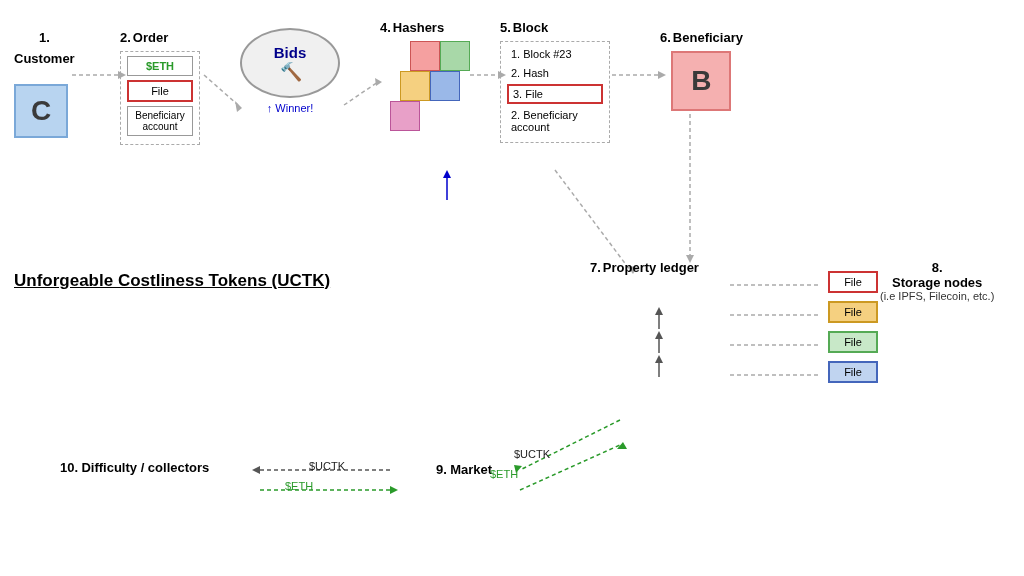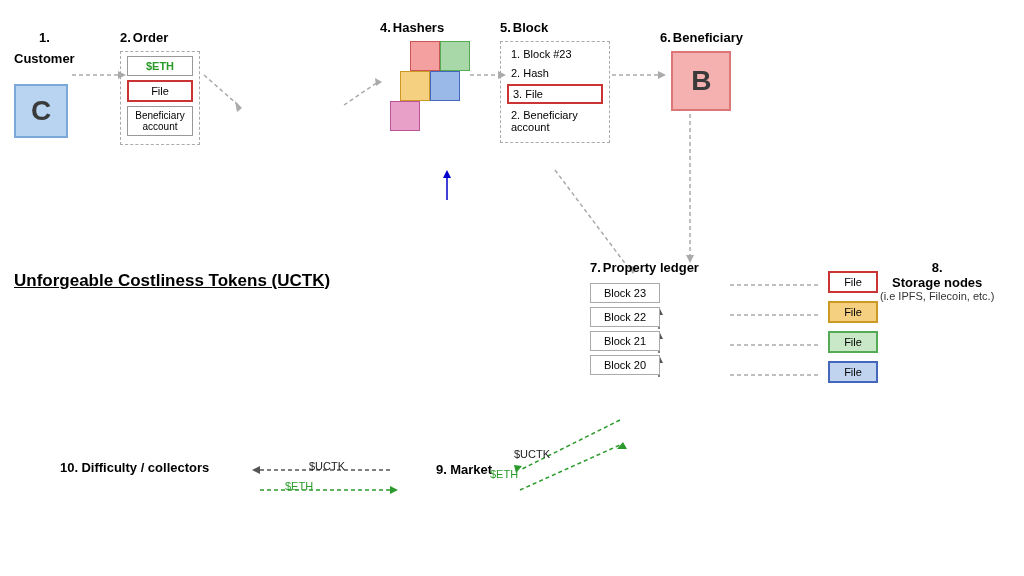--- a/index.html
+++ b/index.html
@@ -343,20 +343,30 @@
       <span class="section-label">Order</span>
     </div>
     <div class="order-items" style="margin-top:6px;">
       <div class="order-item eth">$ETH</div>
       <div class="order-item file">File</div>
       <div class="order-item beneficiary">Beneficiary account</div>
     </div>
   </div>
 
   <div class="auction-box">
+    <div style="margin-top:8px;">
+      <div class="auction-ellipse">
+        <span class="bids-text">Bids</span>
+        <span class="hammer-icon">🔨</span>
+      </div>
+      <div class="winner-text">
+        <span>↑</span>
+        <span>Winner!</span>
+      </div>
+    </div>
   </div>
 
   <div class="hashers-box">
     <div style="display:flex;gap:2px;">
       <span class="section-label">4.</span>
       <span class="section-label">Hashers</span>
     </div>
     <div class="hashers-grid" style="margin-top:6px;">
       <div class="hasher-sq sq-red"></div>
       <div class="hasher-sq sq-green"></div>
@@ -389,26 +399,20 @@
         <span>B</span>
       </div>
     </div>
   </div>
 
   <div class="ledger-box">
     <div style="display:flex;gap:2px;">
       <span class="section-label">7.</span>
       <span class="section-label">Property ledger</span>
     </div>
-    <div class="ledger-blocks" style="margin-top:8px;">
-      <div class="ledger-block">Block 23</div>
-      <div class="ledger-block">Block 22</div>
-      <div class="ledger-block">Block 21</div>
-      <div class="ledger-block">Block 20</div>
-    </div>
   </div>
 
   <div class="file-box file-red" style="top:271px;left:828px;">File</div>
   <div class="file-box file-yellow" style="top:301px;left:828px;">File</div>
   <div class="file-box file-green" style="top:331px;left:828px;">File</div>
   <div class="file-box file-blue" style="top:361px;left:828px;">File</div>
 
   <div class="storage-box">
     <div class="section-label">8.</div>
     <div class="section-label">Storage nodes</div>

